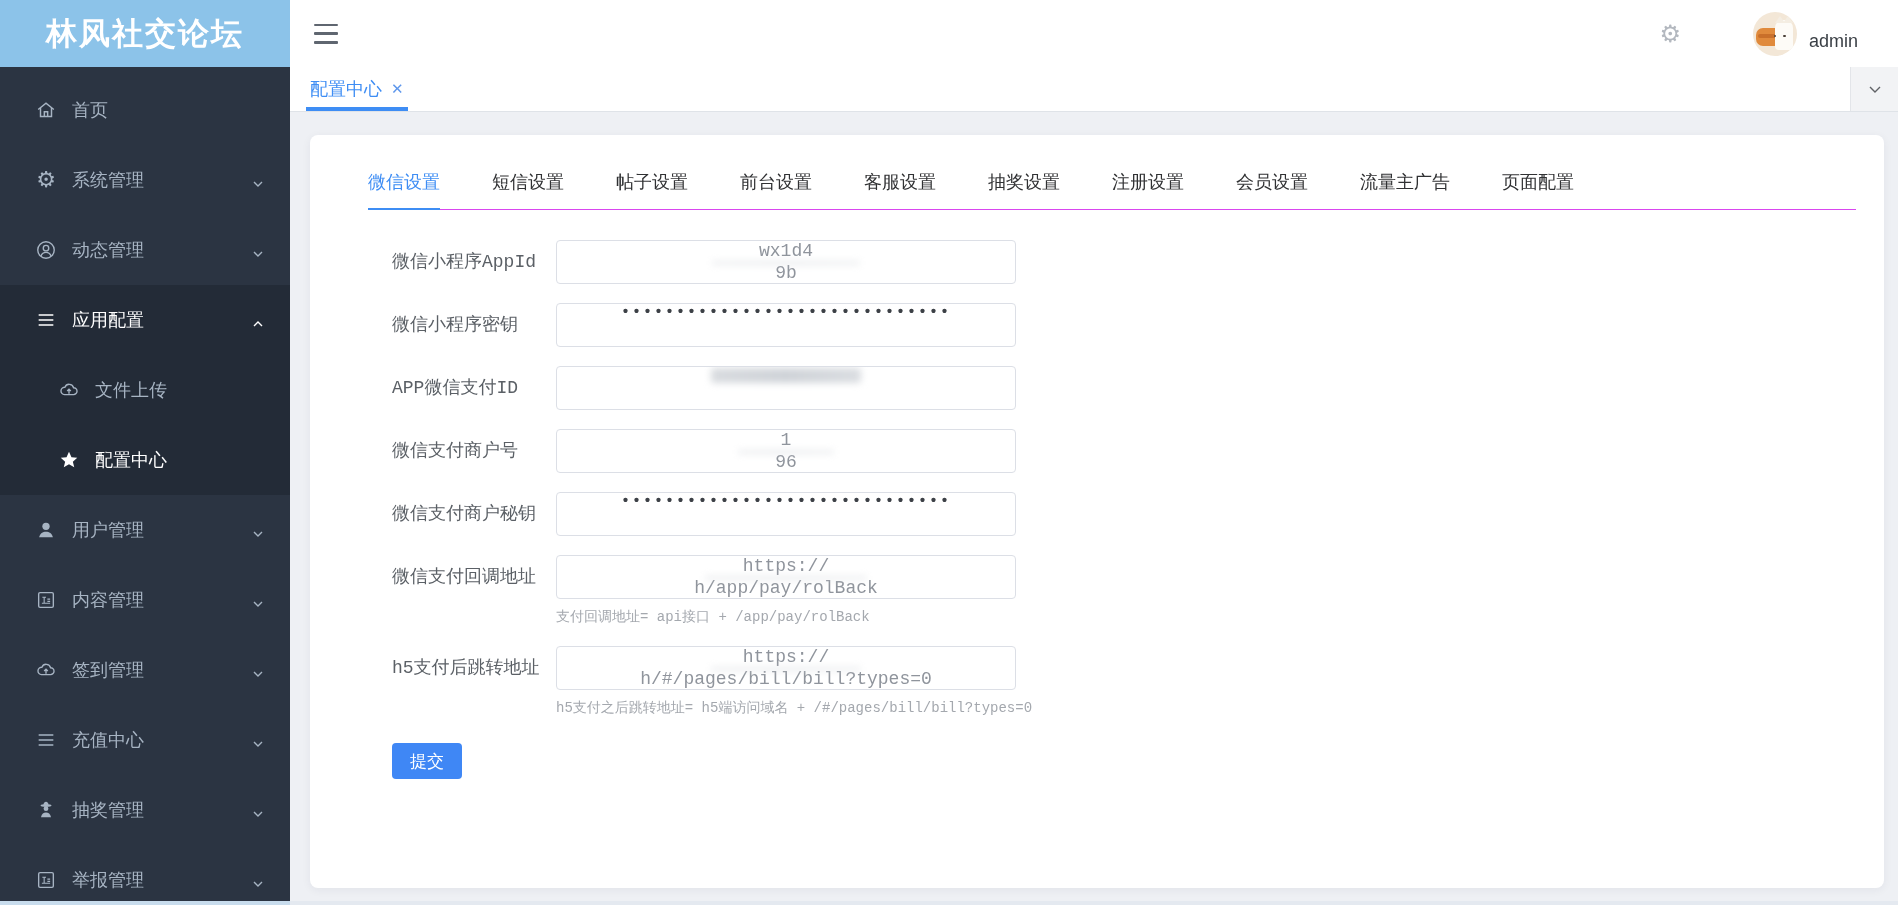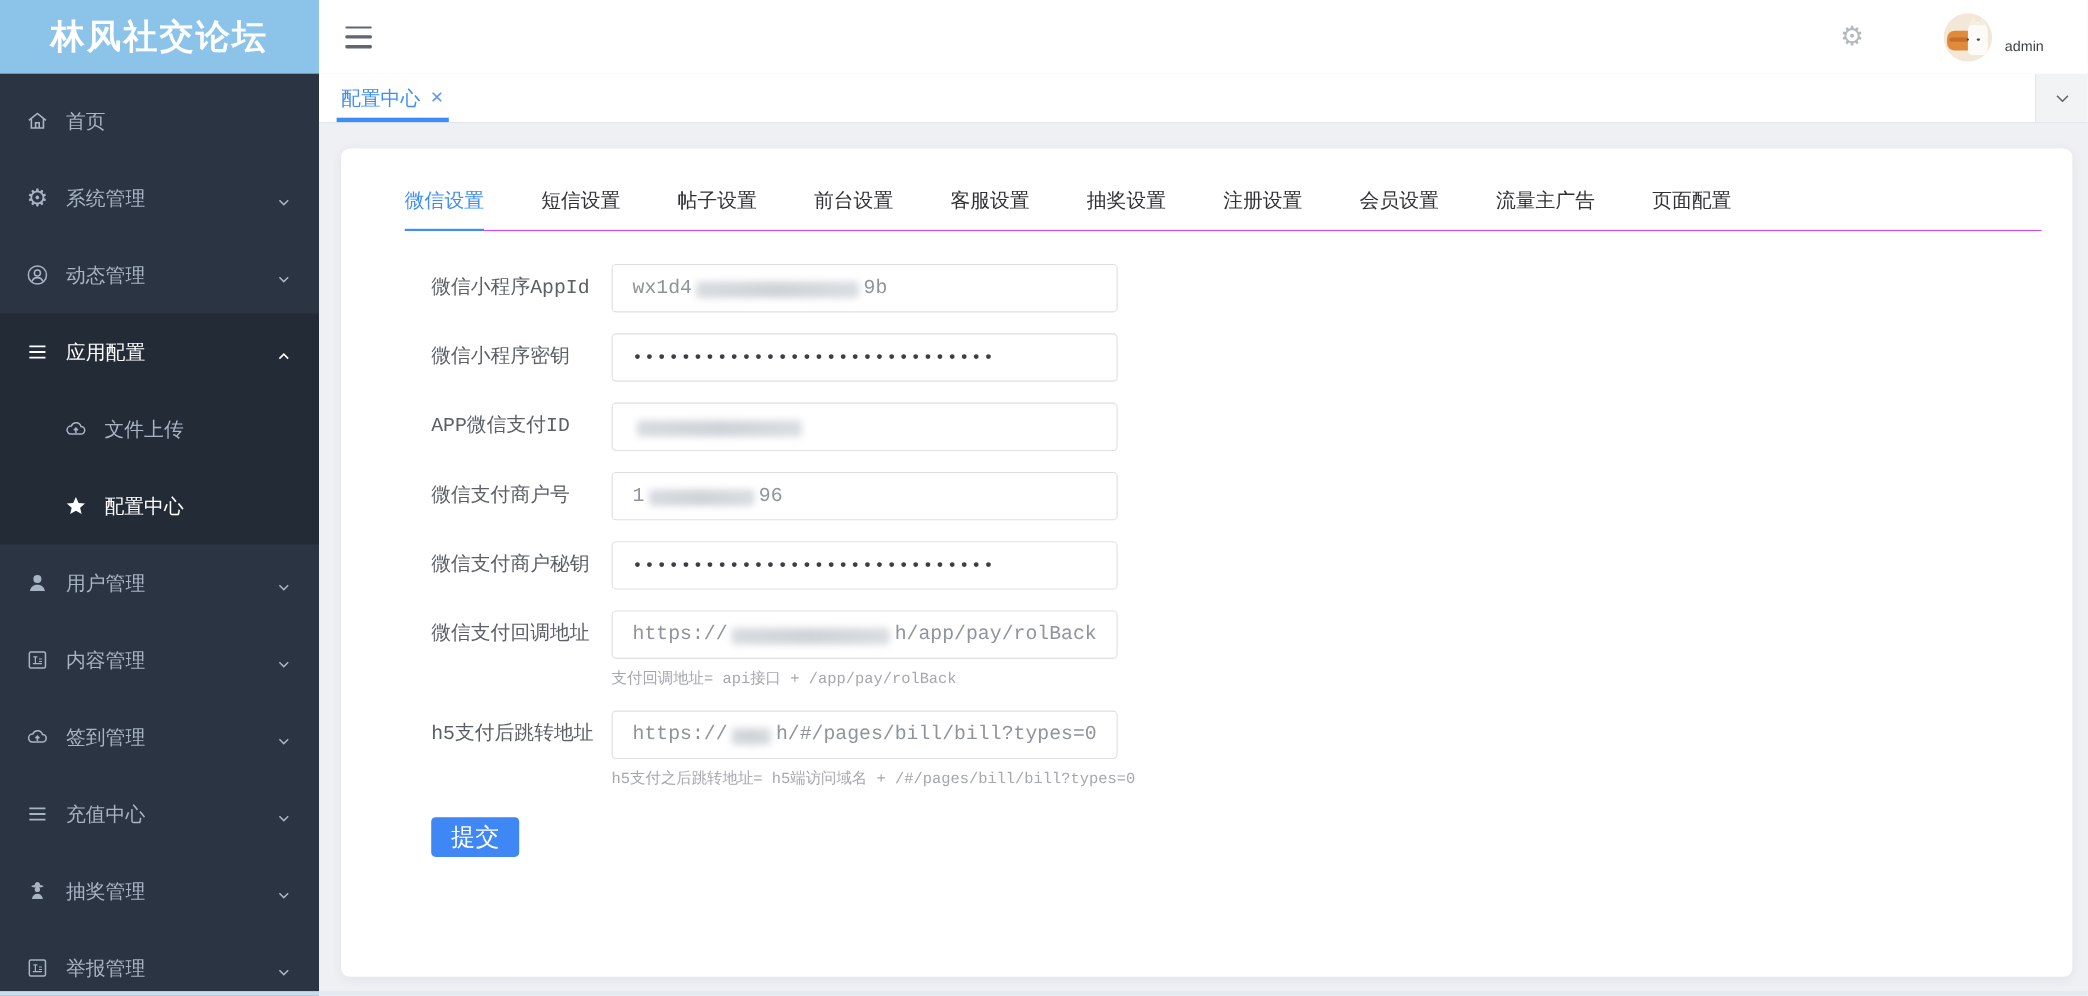--- a/index.html
+++ b/index.html
@@ -3,21 +3,21 @@
 <meta charset="utf-8">
 <style>
   * { margin:0; padding:0; box-sizing:border-box; }
   html,body { width:1898px; height:905px; font-family:"Liberation Sans", sans-serif; background:#eef0f4; overflow:hidden; }
   .window { position:relative; width:1898px; height:905px; }
 
   
   .sidebar { position:absolute; left:0; top:0; width:290px; height:905px; background:#2b3442; z-index:5; }
   .logo { height:67px; background:#8cc3e9; color:#ffffff; font-size:31px; font-weight:bold; display:flex; align-items:center; justify-content:center; letter-spacing:2px; }
   .menu { list-style:none; padding-top:8px; }
-  .menu-item { position:relative; height:70px; display:flex; align-items:center; padding-left:22px; color:#a7b4c3; font-size:18px; cursor:pointer; }
+  .menu-item { position:relative; height:70px; display:flex; align-items:center; padding-left:34px; color:#a7b4c3; font-size:18px; cursor:pointer; }
   .menu-item .mi-icon { width:24px; height:24px; margin-right:14px; display:flex; align-items:center; justify-content:center; flex:none; }
   .menu-item .mi-icon svg { width:22px; height:22px; }
   .menu-item .glyph { font-size:22px; line-height:1; }
   .submenu-block { background:#232b37; }
   .menu-item.expanded { color:#ffffff; }
   .menu-item.child { padding-left:57px; }
   .menu-item.active { color:#ffffff; }
   .chevron { position:absolute; right:26px; top:50%; margin-top:-6px; width:12px; height:12px; }
   .chevron svg { width:12px; height:12px; }
 
@@ -29,21 +29,21 @@
   .gear-btn { color:#b3b8bf; font-size:24px; line-height:1; margin-right:72px; cursor:pointer; }
   .avatar { width:44px; height:44px; border-radius:50%; overflow:hidden; position:relative; background:#f3e7d7; margin-right:12px; cursor:pointer; flex:none; }
   .avatar .burger { position:absolute; left:3px; top:16px; width:26px; height:18px; background:#e08a3c; border-radius:7px; }
   .avatar .burger::after { content:""; position:absolute; left:2px; top:6px; width:22px; height:4px; background:#c96f2a; border-radius:2px; }
   .avatar .cat { position:absolute; right:4px; top:8px; width:18px; height:30px; background:#fdfbf7; border-radius:8px 8px 4px 4px; }
   .avatar .cat::before, .avatar .cat::after { content:""; position:absolute; top:-4px; border-left:5px solid transparent; border-right:5px solid transparent; border-bottom:7px solid #f4ede2; }
   .avatar .cat::before { left:0; } .avatar .cat::after { right:0; }
   .avatar .eyes { position:absolute; right:7px; top:15px; width:12px; height:3px; }
   .avatar .eyes::before, .avatar .eyes::after { content:""; position:absolute; width:2.5px; height:2.5px; background:#4a4038; border-radius:50%; top:0; }
   .avatar .eyes::before { left:0; } .avatar .eyes::after { right:0; }
-  .username { font-size:13px; color:#3a3f45;margin-top:16px; }
+  .username { font-size:18px; color:#3a3f45;margin-top:16px; }
 
   
   .tagbar { position:absolute; left:290px; top:67px; right:0; height:45px; background:#ffffff; border-bottom:1px solid #dfe3e8; display:flex; align-items:center; z-index:3; }
   .tag-tab { position:relative; height:100%; display:flex; align-items:center; margin-left:16px; padding:0 4px; color:#3e8df4; font-size:18px; cursor:pointer; }
   .tag-tab .close-x { margin-left:9px; font-size:15px; color:#5e97ec; }
   .tag-tab .tab-underline { position:absolute; left:0; bottom:0; width:100%; height:4px; background:#3e8df4; }
   .tag-dropdown { margin-left:auto; width:48px; height:100%; background:#f2f3f5; border-left:1px solid #e3e5e9; display:flex; align-items:center; justify-content:center; cursor:pointer; }
   .tag-dropdown svg { width:16px; height:16px; }
 
   
@@ -53,26 +53,26 @@
   .settings-tabs { display:flex; gap:52px; border-bottom:1px solid #d946ef; }
   .settings-tab { font-size:18px; color:#303133; padding-bottom:15px; cursor:pointer; position:relative; }
   .settings-tab.active { color:#3e8df4; }
   .settings-tab.active::after { content:""; position:absolute; left:0; bottom:-1px; width:100%; height:2px; background:#3e8df4; }
 
   .form { margin-top:30px; margin-left:24px; }
   .form-row { display:flex; margin-bottom:19px;font-family:Liberation Mono, monospace; }
   .form-row.with-hint { margin-bottom:20px; }
   .form-label { width:164px; flex:none; font-size:18px; color:#5b6066; line-height:44px; }
   .form-field { flex:none; }
-  .text-input { width:460px; height:44px; border:1px solid #dcdfe6; border-radius:4px; background:#ffffff; display:flex; align-items:center; padding:0 18px; font-size:18px; color:#8f949c; white-space:nowrap; overflow:hidden; }
+  .text-input { width:460px; height:44px; border:1px solid #dcdfe6; border-radius:4px; background:#ffffff; display:flex; align-items:center; padding:0 18px; font-size:18px; color:#8f949c; white-space:nowrap; overflow:hidden;flex-direction:column; }
   .blur-chunk { display:inline-block; height:15px; border-radius:3px; background:linear-gradient(90deg,#d8dbdf,#cfd3d8,#dadde1); filter:blur(3.5px); margin:0 4px; transform:translateY(1px); }
   .masked { font-size:15px; font-weight:bold; color:#3c4046; letter-spacing:2px; }
   .hint { margin-top:9px; font-size:14px; color:#a4a8ae; }
   .submit-row { margin-top:26px; }
-  .submit-btn { display:inline-flex; align-items:center; justify-content:center; min-width:68px; height:36px; background:#3f87f5; color:#ffffff; font-size:22px; border:none; border-radius:4px; cursor:pointer; padding:12px 18px; }
+  .submit-btn { display:inline-flex; align-items:center; justify-content:center; min-width:68px; height:36px; background:#3f87f5; color:#ffffff; font-size:17px; border:none; border-radius:4px; cursor:pointer; padding:12px 18px; }
 
   .bottom-strip { position:absolute; left:0; bottom:0; width:290px; height:4px; background:#c8dced; z-index:6; }
   .bottom-strip-main { position:absolute; left:290px; bottom:0; right:0; height:4px; background:#e4e9f0; z-index:6; }
 </style>
 </head>
 <body>
 
 <div class="window">
 
   <aside class="sidebar">

